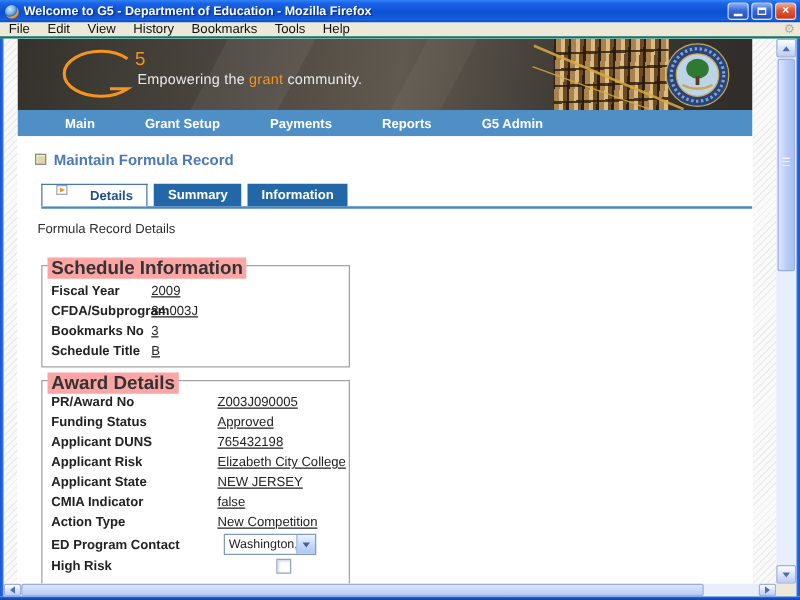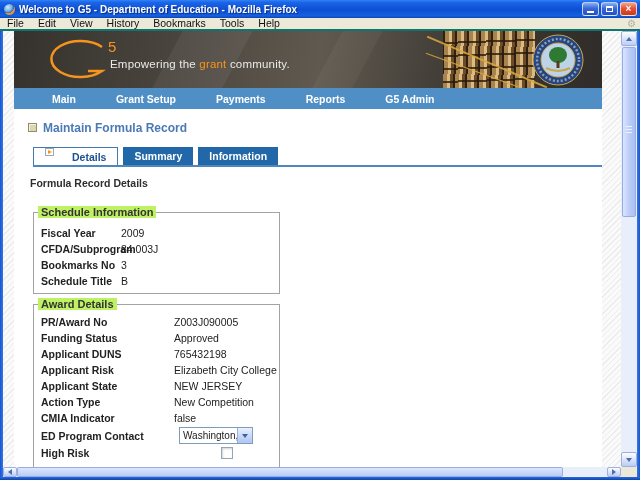--- a/index.html
+++ b/index.html
@@ -77,35 +77,35 @@
   .tabs-row{display:flex;gap:5px;align-items:flex-end;margin:13px 0 0 19px;
     width:calc(100% - 19px);border-bottom:2px solid #4e86bd;}
   .tab{height:18px;line-height:18px;padding:0 11px;font-size:10.5px;font-weight:bold;white-space:nowrap;}
   .tab.active{display:flex;align-items:flex-start;gap:18px;background:#fff;color:var(--link-blue,#1d4f91);
     border:1px solid #4679ad;border-bottom:none;}
   .tab.inactive{background:var(--tab-blue,#2268a8);color:#fff;}
   .details-icon{width:9px;height:8px;border:1px solid #9aa9ba;background:#fff;position:relative;flex:0 0 auto;}
   .details-icon::after{content:"";position:absolute;left:2px;top:1px;width:0;height:0;
     border-left:4px solid #f7941d;border-top:2px solid transparent;border-bottom:2px solid transparent;}
 
-  .section-title{margin:10px 0 0 16px;font-size:10.5px;font-weight:bold;color:#2e2e2e;}
+  .section-title{margin:10px 0 0 16px;font-size:10.5px;font-weight:normal;color:#2e2e2e;}
 
   .fieldset{position:relative;margin-left:19px;width:247px;border:1px solid #a3a3a3;}
   .fs-schedule{margin-top:23px;height:82px;}
   .fs-award{margin-top:10px;height:215px;}
-  .legend{position:absolute;top:-7px;left:4px;background:#bef264;padding:0 3px;
-    font-size:11px;font-weight:bold;color:#333;white-space:nowrap;}
+  .legend{position:absolute;top:-7px;left:4px;background:#fca5a5;padding:0 3px;
+    font-size:15px;font-weight:bold;color:#333;white-space:nowrap;}
   .frow{display:flex;align-items:center;padding-left:7px;height:16px;}
   .frow.tall{height:19px;}
   .fs-schedule .frow.first{margin-top:12px;}
   .fs-award .frow.first{margin-top:9px;}
   .flabel{font-size:10.5px;font-weight:bold;color:#222;flex:0 0 auto;}
   .fs-schedule .flabel{width:80px;}
   .fs-award .flabel{width:133px;}
-  .fvalue{font-size:10.5px;color:#222;white-space:nowrap;}
+  .fvalue{font-size:10.5px;color:#222;white-space:nowrap;text-decoration:underline;}
 
   .xp-select{display:flex;align-items:center;width:74px;height:17px;margin-left:5px;
     border:1px solid #7f9db9;background:#fff;}
   .sel-text{flex:1;font-size:10px;padding-left:3px;white-space:nowrap;overflow:hidden;color:#222;}
   .xp-select-btn{width:15px;height:15px;border-left:1px solid #9ab0d0;
     background:linear-gradient(180deg,#eaf1fe,#c3d5f9 60%,#aec7f5);
     display:flex;align-items:center;justify-content:center;flex:0 0 auto;}
   .tri-down{width:0;height:0;border-left:3px solid transparent;border-right:3px solid transparent;
     border-top:4px solid #44609a;}
   .xp-checkbox{width:12px;height:12px;margin-left:47px;border:1px solid #96a5b5;background:#fefefe;
@@ -264,26 +264,26 @@
               </div>
               <div class="frow">
                 <span class="flabel">Applicant Risk</span>
                 <span class="fvalue">Elizabeth City College</span>
               </div>
               <div class="frow">
                 <span class="flabel">Applicant State</span>
                 <span class="fvalue">NEW JERSEY</span>
               </div>
               <div class="frow">
+                <span class="flabel">CMIA Indicator</span>
+                <span class="fvalue">false</span>
+              </div>
+              <div class="frow">
                 <span class="flabel">Action Type</span>
                 <span class="fvalue">New Competition</span>
-              </div>
-              <div class="frow">
-                <span class="flabel">CMIA Indicator</span>
-                <span class="fvalue">false</span>
               </div>
               <div class="frow tall">
                 <span class="flabel">ED Program Contact</span>
                 <div class="xp-select">
                   <span class="sel-text">Washington, Ed</span>
                   <span class="xp-select-btn">
                     <span class="tri-down"></span>
                   </span>
                 </div>
               </div>

